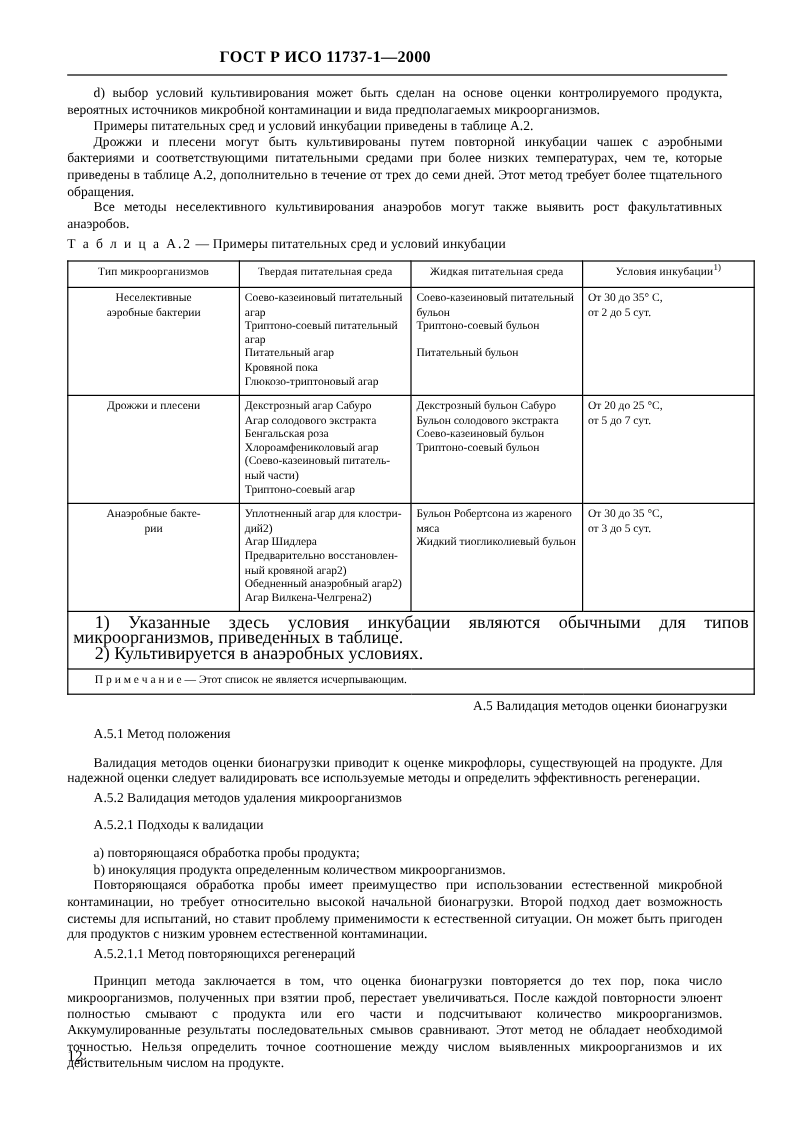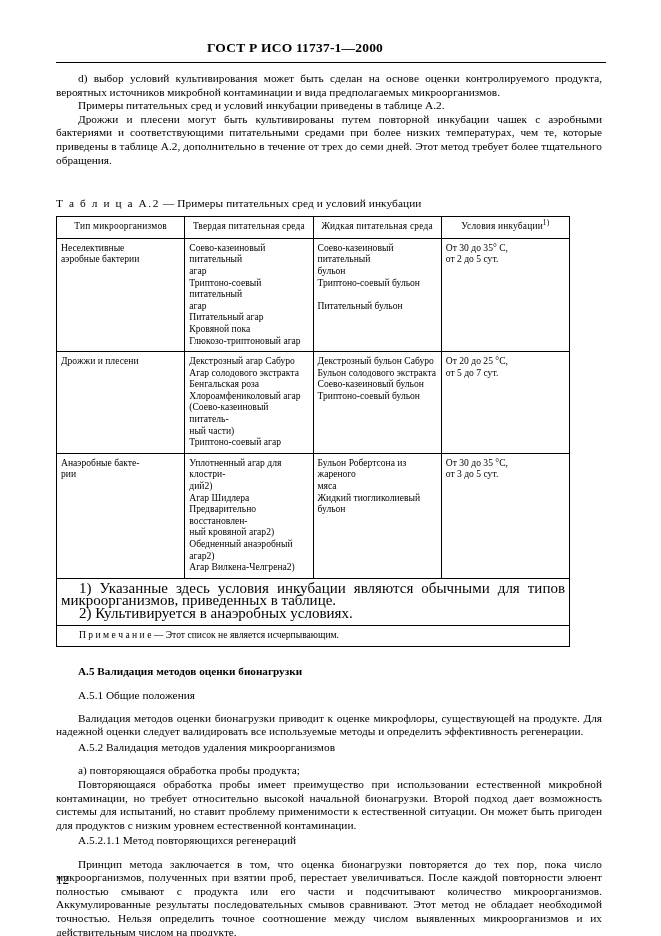--- a/index.html
+++ b/index.html
@@ -24,21 +24,20 @@
   .header {
     position: absolute;
     top: 40px;
     left: 0;
     width: 542px;
     text-align: center;
     font-family: "Liberation Serif", serif;
     font-weight: bold;
     font-size: 13.5px;
     letter-spacing: 0.2px;
-    margin-left: 24px;
   }
   .header-rule {
     position: absolute;
     top: 62px;
     left: 56px;
     width: 550px;
     height: 1px;
     background: #000;
   }
   .content {
@@ -49,48 +48,48 @@
   }
   p.body-text {
     margin: 0 4px 0 0;
     font-size: 11.3px;
     line-height: 13.6px;
     text-align: justify;
     text-indent: 22px;
     hyphens: auto;
   }
   .table-caption {
-    margin-top: 30px;
+    margin-top: 4px;
     margin-bottom: 7px;
     font-size: 11.3px;
     letter-spacing: 0.1px;
   }
   .sp {
     letter-spacing: 1.6px;
   }
   table.maintable {
     border-collapse: collapse;
-    width: 514px;
+    width: 573px;
     table-layout: fixed;
     font-size: 9.6px;
     line-height: 11.6px;
   }
   table.maintable td, table.maintable th {
     border: 1px solid #000;
     vertical-align: top;
     padding: 3px 4px 5px 4px;
   }
   table.maintable thead th {
     text-align: center;
     font-weight: normal;
     font-size: 9.4px;
     padding: 4px 3px 5px 3px;
     letter-spacing: 0.2px;
   }
-  td.col1 { width: 116px; }
+  td.col1 { width: 116px; text-align: center; }
   td.col2 { width: 165px; }
   td.col3 { width: 165px; }
   td.col4 { width: 104px; }
   .cellline { display: block; }
   .blank { display: block; height: 11.6px; }
   .footnote-cell {
     font-size: 15px;
     line-height: 12.2px;
     padding: 5px 6px 4px 6px;
   }
@@ -103,24 +102,25 @@
     font-size: 9.6px;
     line-height: 12px;
     padding: 6px 6px 7px 6px;
   }
   .note-cell p {
     margin: 0;
     text-indent: 18px;
   }
   sup { font-size: 7.4px; vertical-align: super; line-height: 0; }
   .section-head {
-    margin-top: 18px;
+    margin-top: 4px;
     font-size: 11.2px;
-    font-weight: bold;
+    font-weight: normal;
     text-indent: 22px;
+    text-align: right;
   }
   .sub-head {
     margin-top: 2px;
     font-size: 11.3px;
     text-indent: 22px;
   }
   .pagenum {
     position: absolute;
     left: 56px;
     top: 872px;
@@ -133,20 +133,21 @@
 <div class="page">
 
   <div class="header">ГОСТ Р ИСО 11737-1—2000</div>
   <div class="header-rule"></div>
 
   <div class="content">
 
     <p class="body-text">d) выбор условий культивирования может быть сделан на основе оценки контролируемого продукта, вероятных источников микробной контаминации и вида предполагаемых микроорганизмов.</p>
     <p class="body-text">Примеры питательных сред и условий инкубации приведены в таблице А.2.</p>
     <p class="body-text">Дрожжи и плесени могут быть культивированы путем повторной инкубации чашек с аэробными бактериями и соответствующими питательными средами при более низких температурах, чем те, которые приведены в таблице А.2, дополнительно в течение от трех до семи дней. Этот метод требует более тщательного обращения.</p>
+    <p class="body-text">Все методы неселективного культивирования анаэробов могут также выявить рост факультативных анаэробов.</p>
 
     <div class="table-caption">
       <span class="sp">Т а б л и ц а  А.2</span>
       <span>— Примеры питательных сред и условий инкубации</span>
     </div>
 
     <table class="maintable">
       <thead>
         <tr>
           <th class="col1">Тип микроорганизмов</th>
@@ -243,26 +244,28 @@
             <p>
               <span>П р и м е ч а н и е</span>
               <span>— Этот список не является исчерпывающим.</span>
             </p>
           </td>
         </tr>
       </tbody>
     </table>
 
     <p class="section-head">А.5  Валидация методов оценки бионагрузки</p>
-    <p class="sub-head">А.5.1  Общие положения</p>
+    <p class="sub-head">А.5.1  Метод положения</p>
     <p class="body-text">Валидация методов оценки бионагрузки приводит к оценке микрофлоры, существующей на продукте. Для надежной оценки следует валидировать все используемые методы и определить эффективность регенерации.</p>
 
     <p class="sub-head">А.5.2  Валидация методов удаления микроорганизмов</p>
+    <p class="sub-head">А.5.2.1  Подходы к валидации</p>
 
     <p class="body-text">a) повторяющаяся обработка пробы продукта;</p>
+    <p class="body-text">b) инокуляция продукта определенным количеством микроорганизмов.</p>
     <p class="body-text">Повторяющаяся обработка пробы имеет преимущество при использовании естественной микробной контаминации, но требует относительно высокой начальной бионагрузки. Второй подход дает возможность системы для испытаний, но ставит проблему применимости к естественной ситуации. Он может быть пригоден для продуктов с низким уровнем естественной контаминации.</p>
 
     <p class="sub-head">А.5.2.1.1  Метод повторяющихся регенераций</p>
     <p class="body-text">Принцип метода заключается в том, что оценка бионагрузки повторяется до тех пор, пока число микроорганизмов, полученных при взятии проб, перестает увеличиваться. После каждой повторности элюент полностью смывают с продукта или его части и подсчитывают количество микроорганизмов. Аккумулированные результаты последовательных смывов сравнивают. Этот метод не обладает необходимой точностью. Нельзя определить точное соотношение между числом выявленных микроорганизмов и их действительным числом на продукте.</p>
 
   </div>
 
   <div class="pagenum">12</div>
 </div>
 

